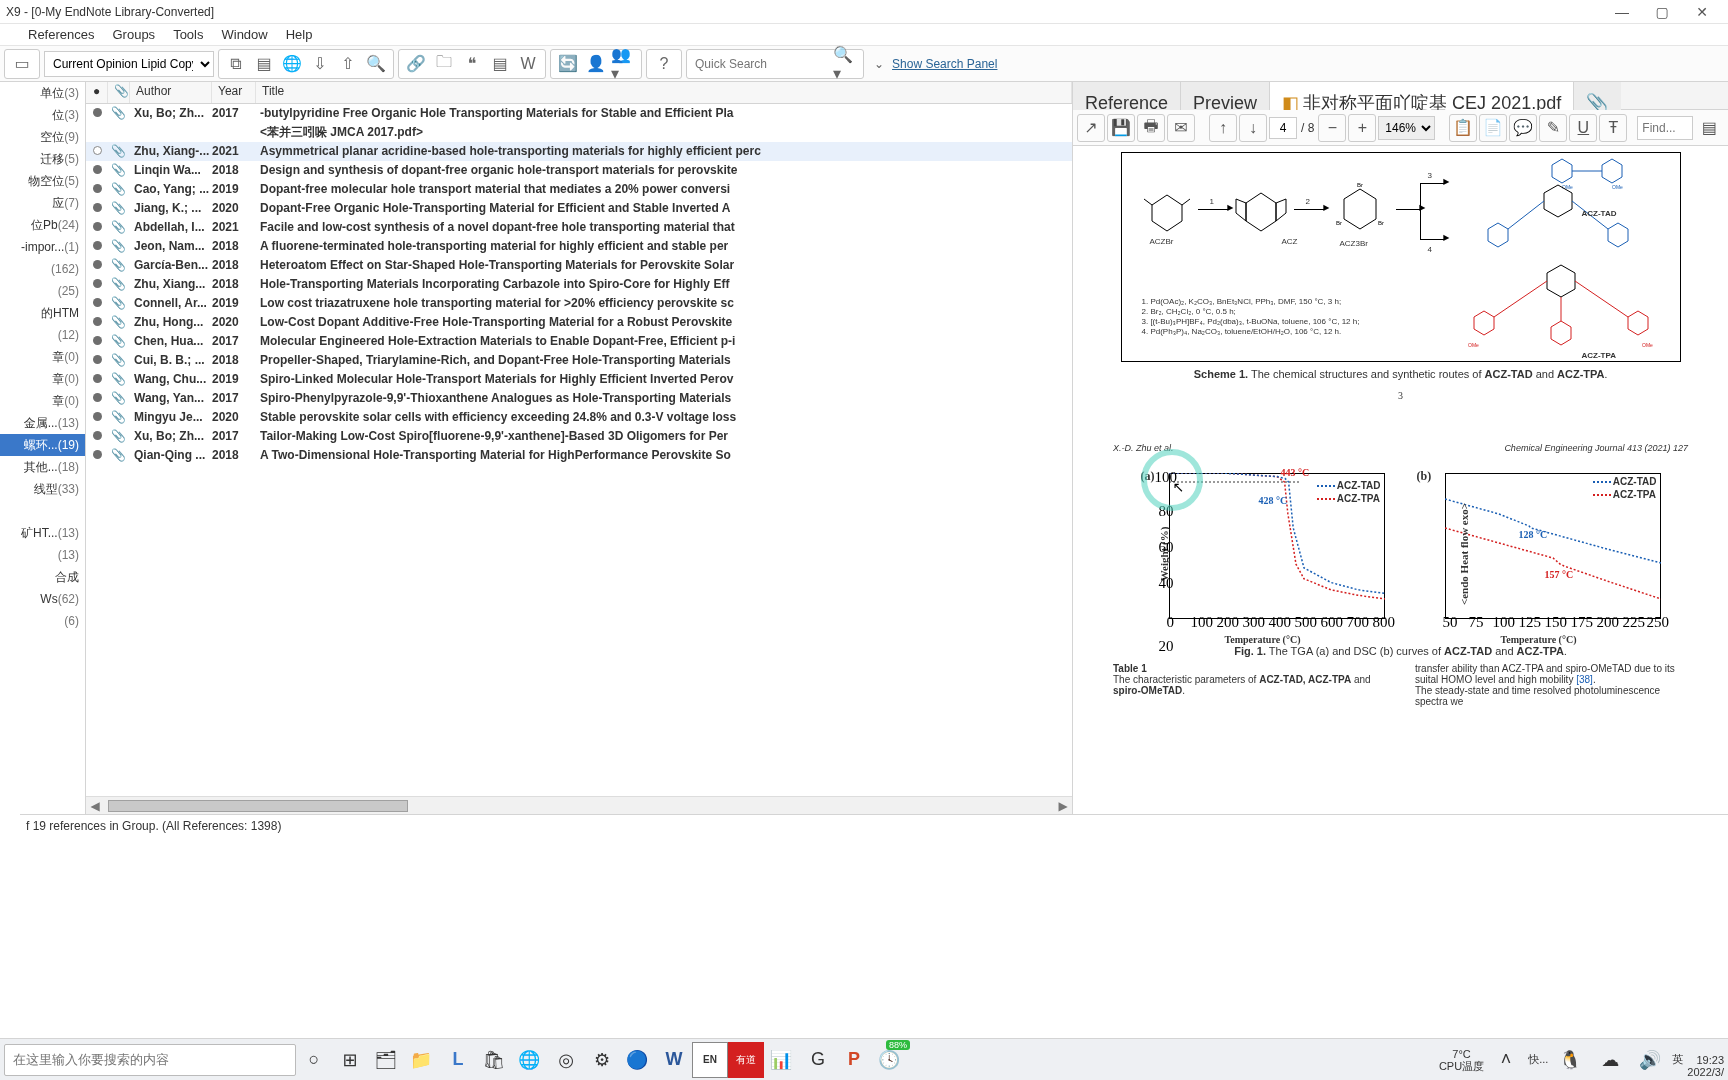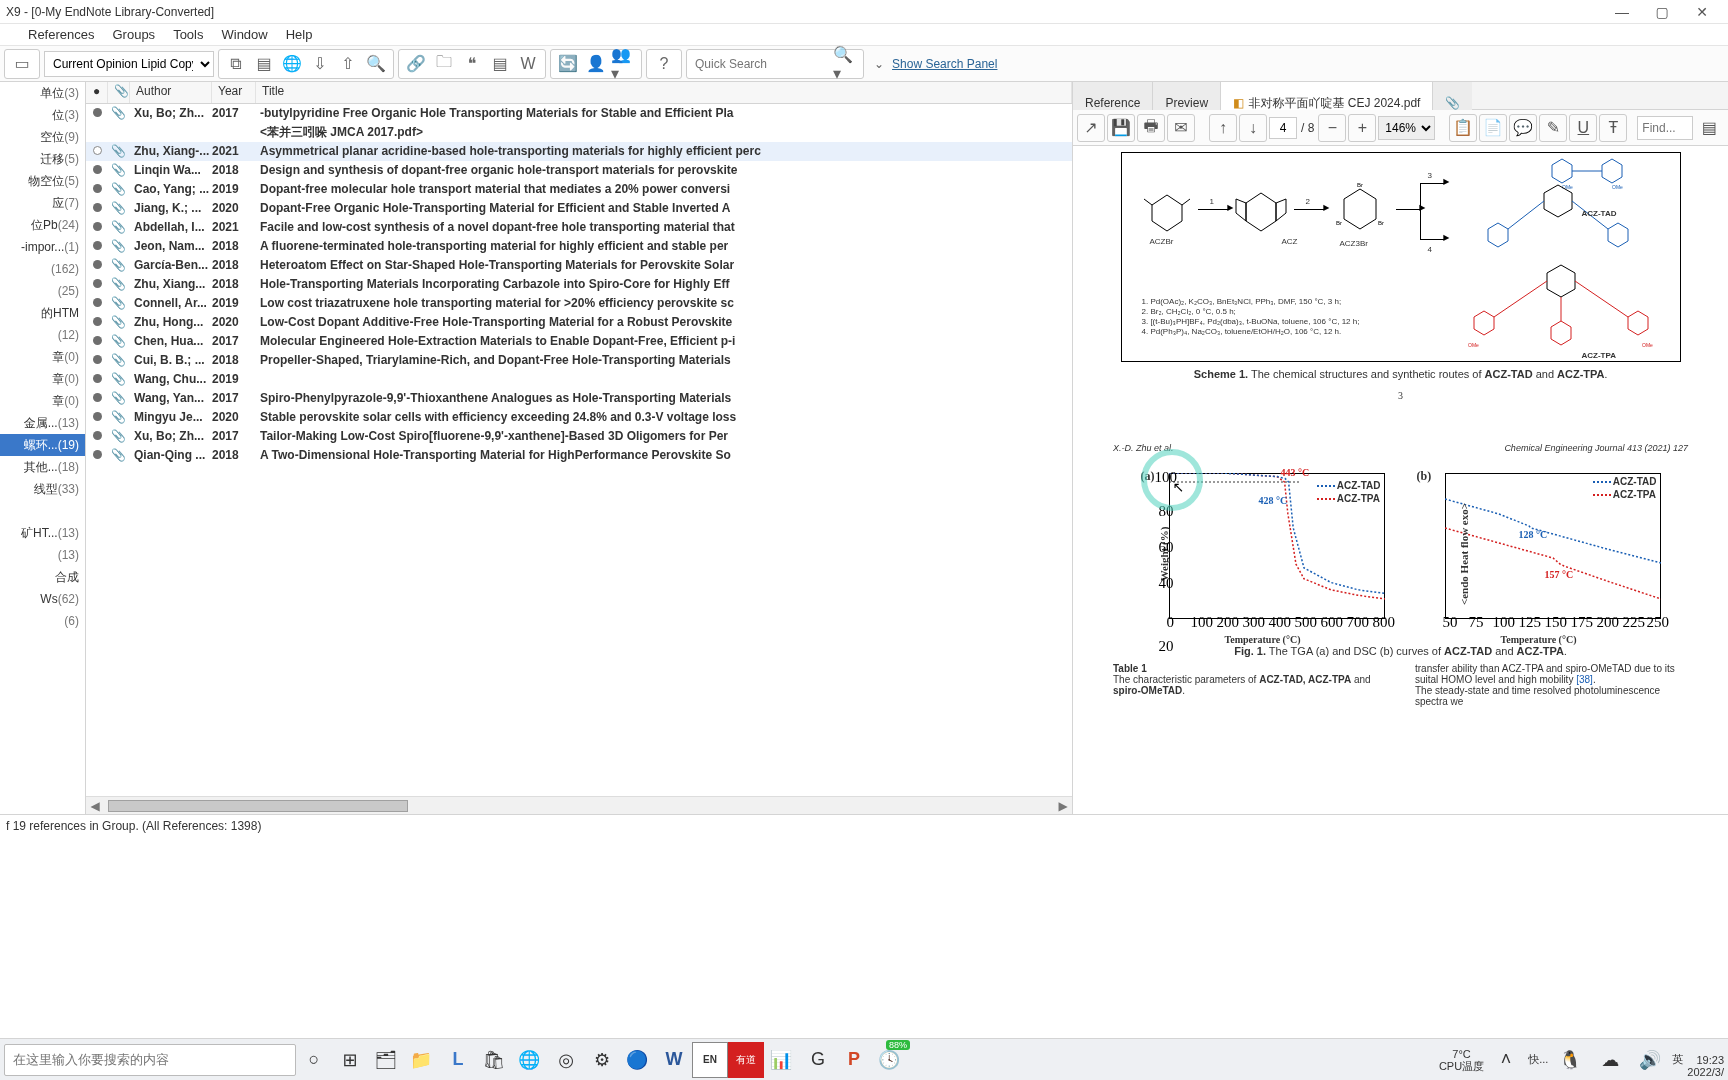--- a/index.html
+++ b/index.html
@@ -38,21 +38,21 @@
 .col-title { flex: 1; white-space: nowrap; overflow: hidden; text-overflow: ellipsis; padding-left: 4px; }
 .list-header .col-title, .list-header .col-auth, .list-header .col-year { font-weight: normal; }
 .read-dot { width: 9px; height: 9px; border-radius: 50%; background: #6e6e6e; display: inline-block; }
 .read-dot.open { background: #fff; border: 1.5px solid #888; }
 .hscroll { height: 18px; background: #f1f1f1; display: flex; align-items: center; border-top: 1px solid #ddd; }
 .hscroll .arrow { width: 18px; text-align: center; color: #777; }
 .hscroll .thumb { height: 12px; background: #c9c9c9; border: 1px solid #a0a0a0; }
 
 .rightcol { width: 656px; border-left: 1px solid #d4d4d4; display: flex; flex-direction: column; background: #fff; }
 .tabbar { height: 28px; display: flex; align-items: stretch; background: #f4f4f4; border-bottom: 1px solid #d4d4d4; }
-.tab { padding: 21px 12px; border-right: 1px solid #d4d4d4; font-size: 12px; background: #ececec; display: flex; align-items: center; gap: 4px; text-align: right; }
+.tab { padding: 21px 12px; border-right: 1px solid #d4d4d4; font-size: 18px; background: #ececec; display: flex; align-items: center; gap: 4px; text-align: right; }
 .tab.active { background: #fff; border-bottom: 2px solid #fff; margin-bottom: -1px; }
 .pdf-toolbar { height: 36px; display: flex; align-items: center; gap: 2px; padding: 2px 4px; border-bottom: 1px solid #d4d4d4; background: #fbfbfb; }
 .pdf-tbtn { width: 28px; height: 28px; display: flex; align-items: center; justify-content: center; color: #555; border: 1px solid transparent; font-size: 16px; }
 .pdf-tbtn.box { border: 1px solid #ccc; border-radius: 3px; }
 .pdf-pagein { width: 28px; height: 22px; text-align: center; border: 1px solid #ccc; font-size: 12px; }
 .zoom-sel { height: 24px; border: 1px solid #ccc; font-size: 12px; padding: 0 2px; }
 .findbox { width: 56px; height: 24px; border: 1px solid #ccc; font-size: 12px; padding: 0 4px; }
 
 .pdf-view { flex: 1; overflow: hidden; background: #fff; position: relative; }
 .pdf-inner { position: absolute; left: 0; right: 0; }
@@ -77,21 +77,21 @@
 .cursor-ring { position: absolute; width: 62px; height: 62px; border: 6px solid rgba(80,210,190,0.55); border-radius: 50%; pointer-events: none; }
 .cursor-arrow { position: absolute; font-size: 14px; color: #000; }
 .svgplot { position: absolute; left: 34px; top: 4px; width: calc(100% - 40px); height: calc(100% - 24px); }
 
 .fig-cap { text-align: center; font-size: 11px; font-family: "Times New Roman", serif; margin-top: 6px; }
 .two-col { display: flex; gap: 22px; padding: 6px 40px 0; font-size: 10px; font-family: "Times New Roman", serif; }
 .tc-left { width: 280px; }
 .tc-right { flex: 1; }
 .link38 { color: #1a5fb4; }
 
-.statusbar { height: 22px; border-top: 1px solid #d4d4d4; display: flex; align-items: center; padding: 0 6px; font-size: 12px; background: #fff; }
+.statusbar { height: 22px; border-top: 1px solid #d4d4d4; display: flex; align-items: center; padding: 0 6px; font-size: 12px; background: #fff; margin-left: 20px; }
 
 .taskbar { position: absolute; left: 0; right: 0; bottom: 0; height: 42px; background: #eef0f3; display: flex; align-items: center; padding: 0 4px; border-top: 1px solid #d4d4d4; }
 .taskbar .searchbox { width: 292px; height: 32px; border: 1px solid #bbb; border-radius: 2px; padding: 0 8px; font-size: 13px; background: #fff; }
 .taskbar .ticon { width: 36px; height: 36px; display: flex; align-items: center; justify-content: center; font-size: 18px; }
 .badge { position: relative; }
 .badge::after { content: attr(data-badge); position: absolute; top: -2px; right: -2px; background: #2dbb3d; color: #fff; font-size: 9px; padding: 0 3px; border-radius: 3px; }
 .tray { margin-left: auto; display: flex; align-items: center; gap: 4px; font-size: 11px; color: #333; }
 .tray .temp { display: flex; flex-direction: column; align-items: center; line-height: 12px; }
 .tray .clock { display: flex; flex-direction: column; align-items: flex-end; line-height: 12px; margin-top: 12px; }
 .mol-label { position: absolute; font-size: 8px; font-family: Arial; }
@@ -366,20 +366,21 @@
           <div class="col-clip">📎</div>
           <div class="col-auth">Cui, B. B.; ...</div>
           <div class="col-year">2018</div>
           <div class="col-title">Propeller-Shaped, Triarylamine-Rich, and Dopant-Free Hole-Transporting Materials</div>
         </div>
         <div class="ref-row">
           <div class="col-read"><span class="read-dot"></span></div>
           <div class="col-clip">📎</div>
           <div class="col-auth">Wang, Chu...</div>
           <div class="col-year">2019</div>
+          <div class="col-title">Spiro-Linked Molecular Hole-Transport Materials for Highly Efficient Inverted Perov</div>
         </div>
         <div class="ref-row">
           <div class="col-read"><span class="read-dot"></span></div>
           <div class="col-clip">📎</div>
           <div class="col-auth">Wang, Yan...</div>
           <div class="col-year">2017</div>
           <div class="col-title">Spiro-Phenylpyrazole-9,9'-Thioxanthene Analogues as Hole-Transporting Materials</div>
         </div>
         <div class="ref-row">
           <div class="col-read"><span class="read-dot"></span></div>
@@ -410,21 +411,21 @@
       <span class="arrow">▶</span>
     </div>
   </div>
 
   <div class="rightcol">
     <div class="tabbar">
       <div class="tab">Reference</div>
       <div class="tab">Preview</div>
       <div class="tab active">
         <span style="color:#d08b1a;">◧</span>
-        <span>非对称平面吖啶基 CEJ 2024.pdf</span>
+        <span>非对称平面吖啶基 CEJ 2021.pdf</span>
       </div>
       <div class="tab" style="border-right:none;">📎</div>
     </div>
     <div class="pdf-toolbar">
       <span class="pdf-tbtn box">↗</span>
       <span class="pdf-tbtn box">💾</span>
       <span class="pdf-tbtn box">🖶</span>
       <span class="pdf-tbtn box">✉</span>
       <span style="width:10px"></span>
       <span class="pdf-tbtn box">↑</span>

